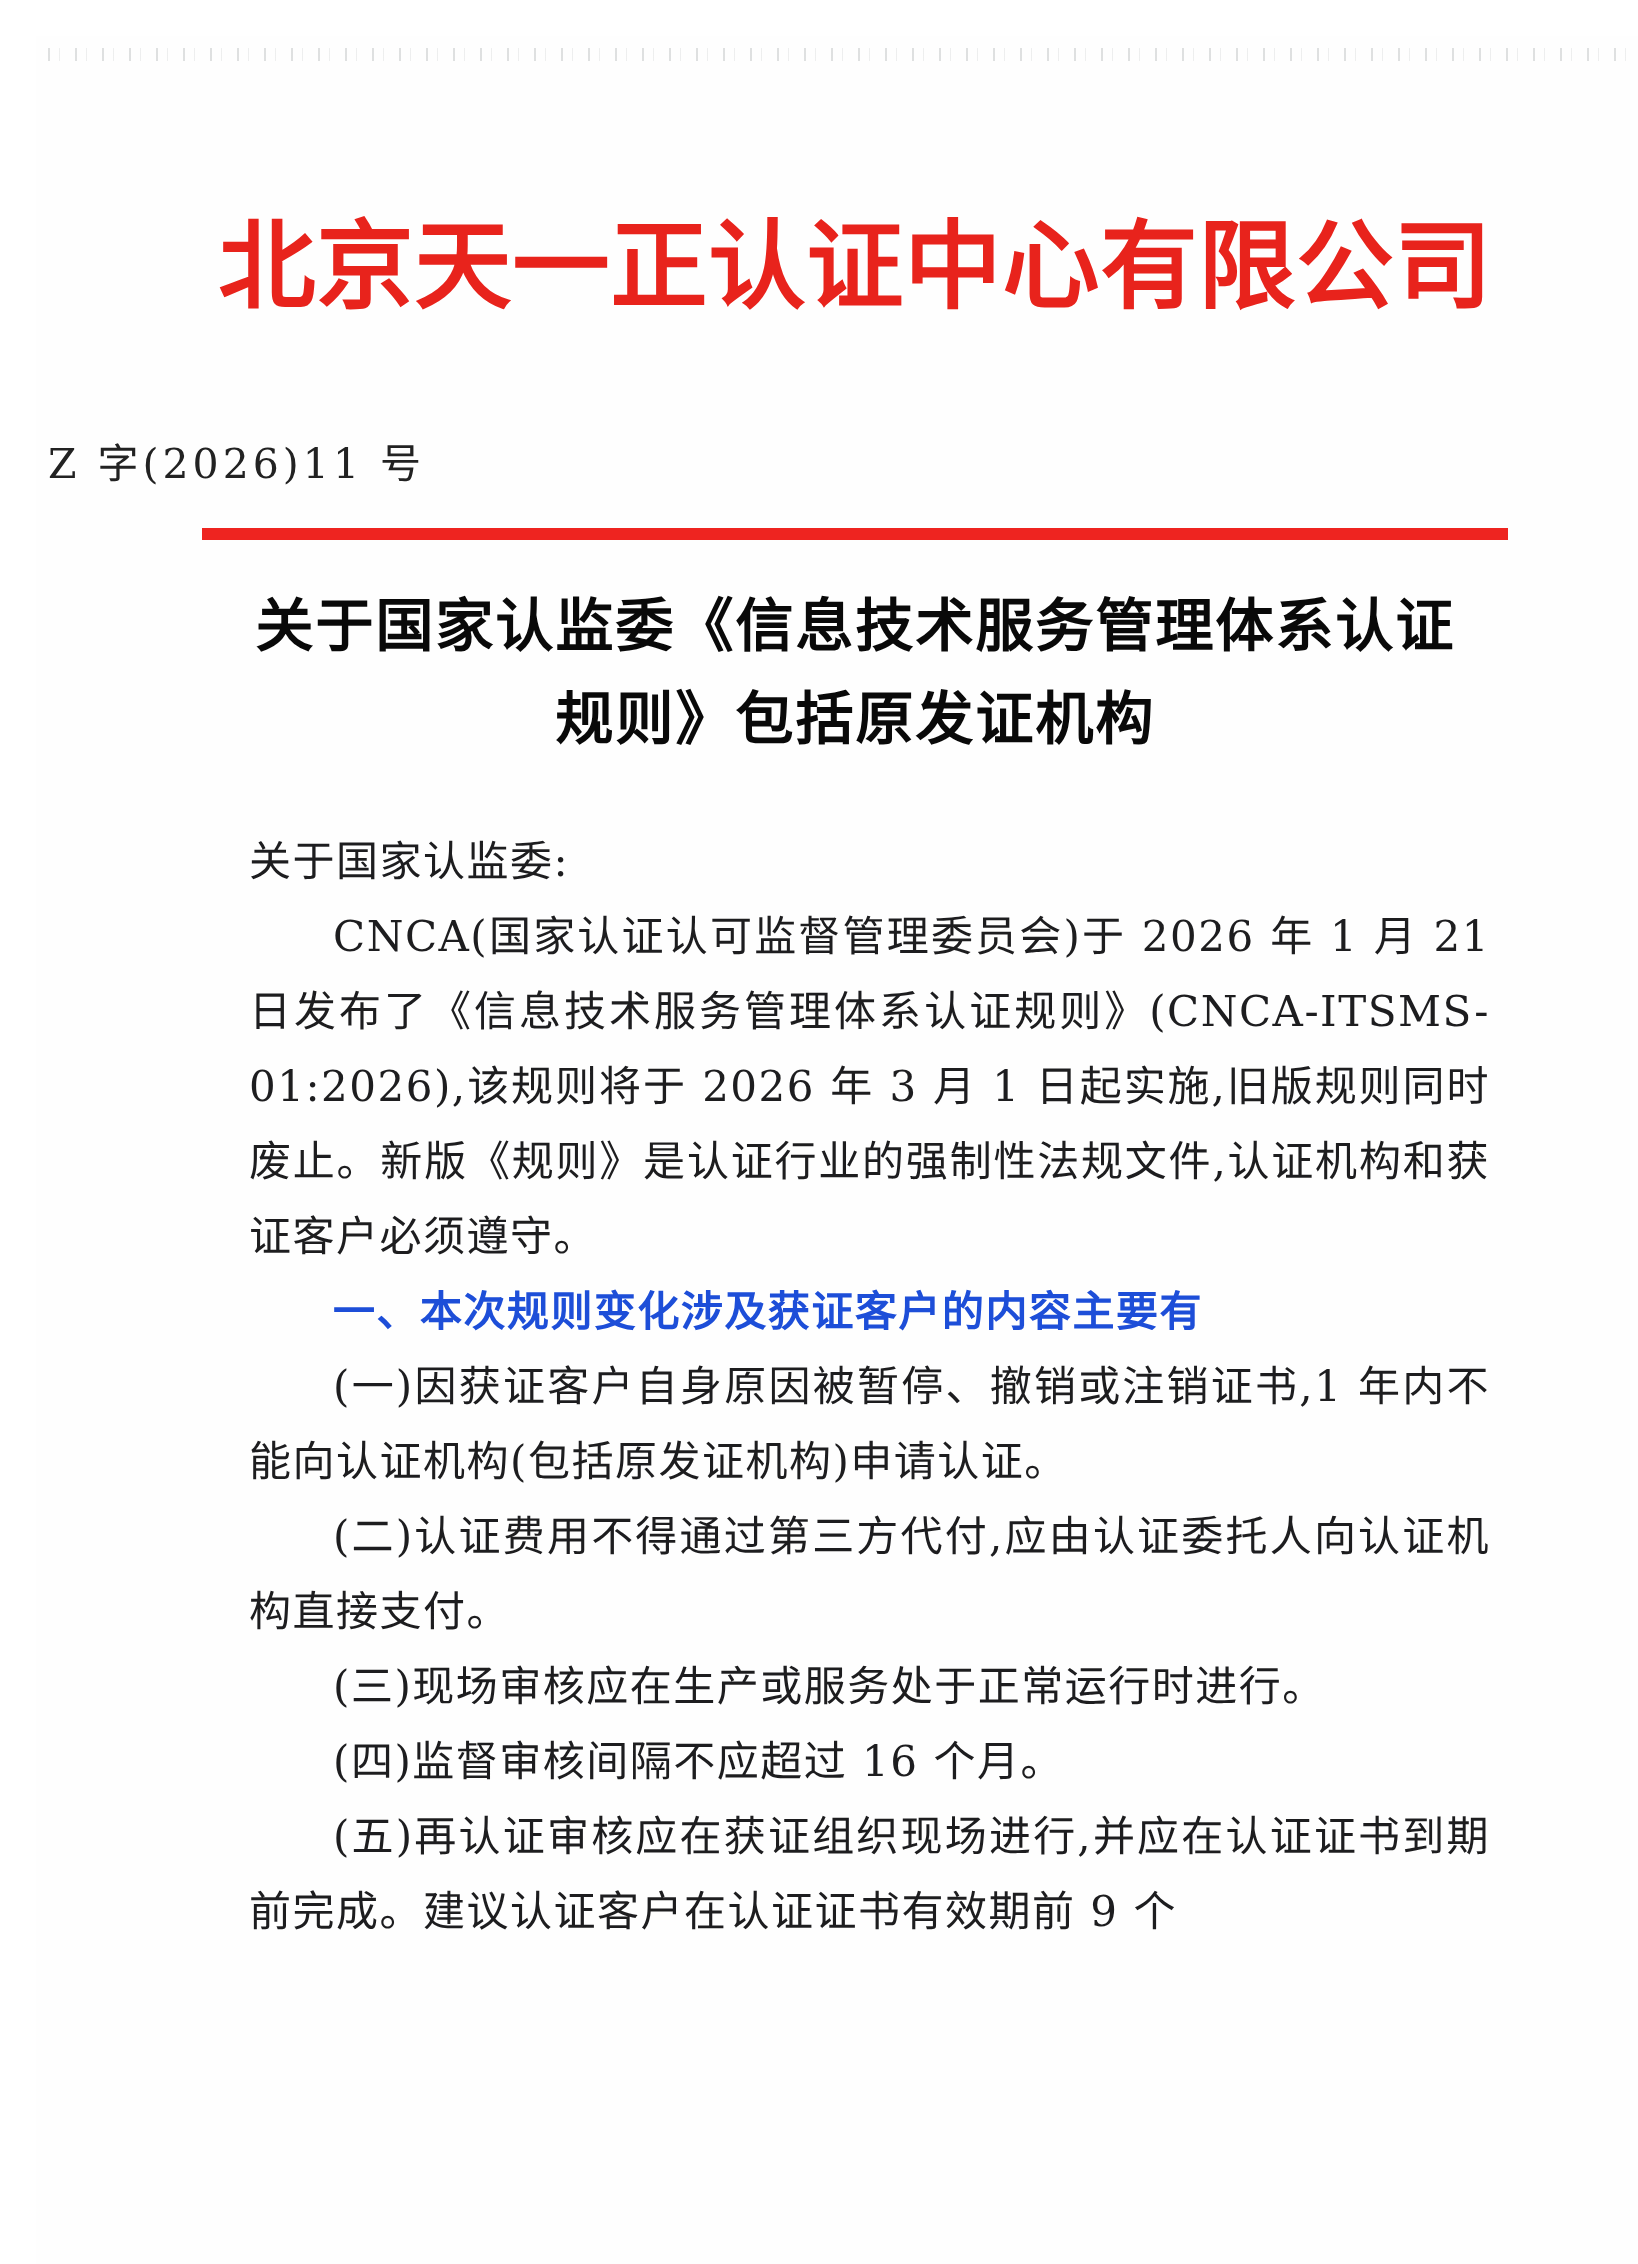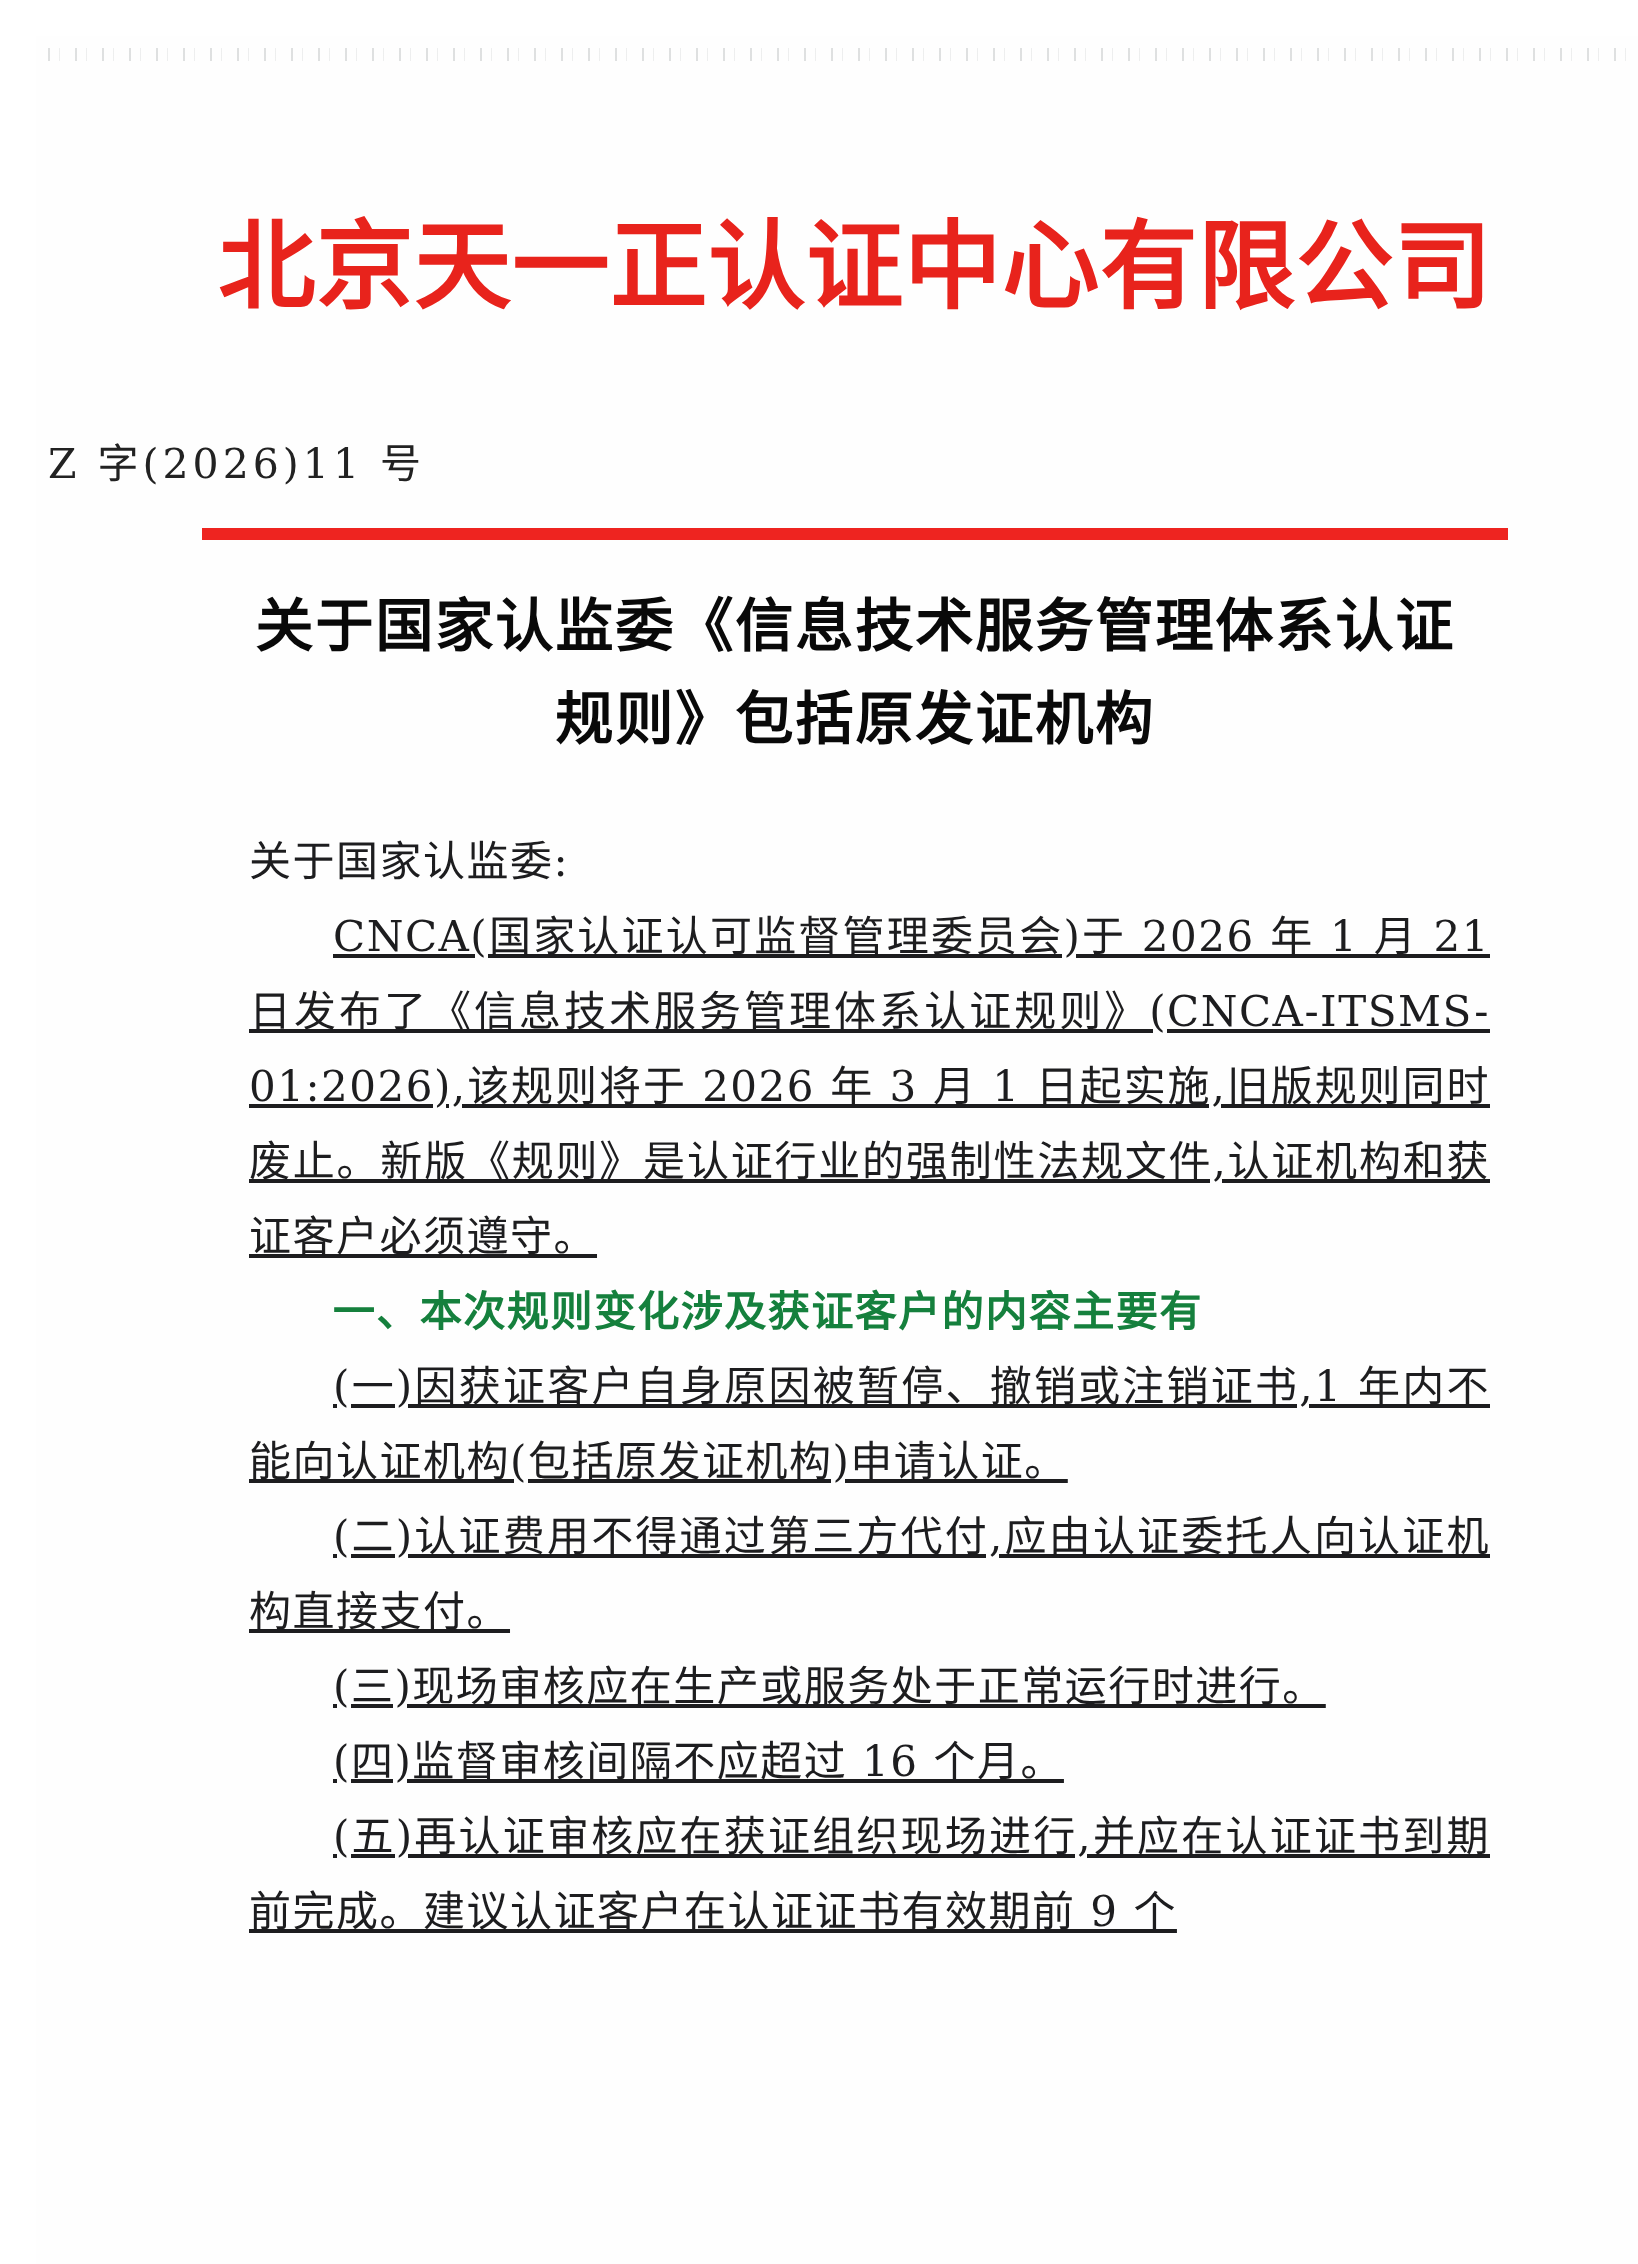--- a/index.html
+++ b/index.html
@@ -69,25 +69,25 @@
   .content{
     margin:64px 185px 0 213px;
     font-size:42px;
     line-height:75px;
     letter-spacing:1.5px;
     text-align:justify;
     text-justify:inter-character;
     color:var(--ink);
   }
   .content p{margin:0;}
-  .indent{text-indent:2em;text-decoration:underline;}
+  .indent{text-indent:2em;}
   .section-heading{
     text-indent:2em;
     font-weight:bold;
-    color:#15803d;
+    color:#1d4ed8;
   }
 </style>
 </head>
 <body>
 
 <div class="page">
   <div class="scan-noise"></div>
   <div class="scan-edge-right"></div>
 
   <div class="letterhead">北京天一正认证中心有限公司</div>

